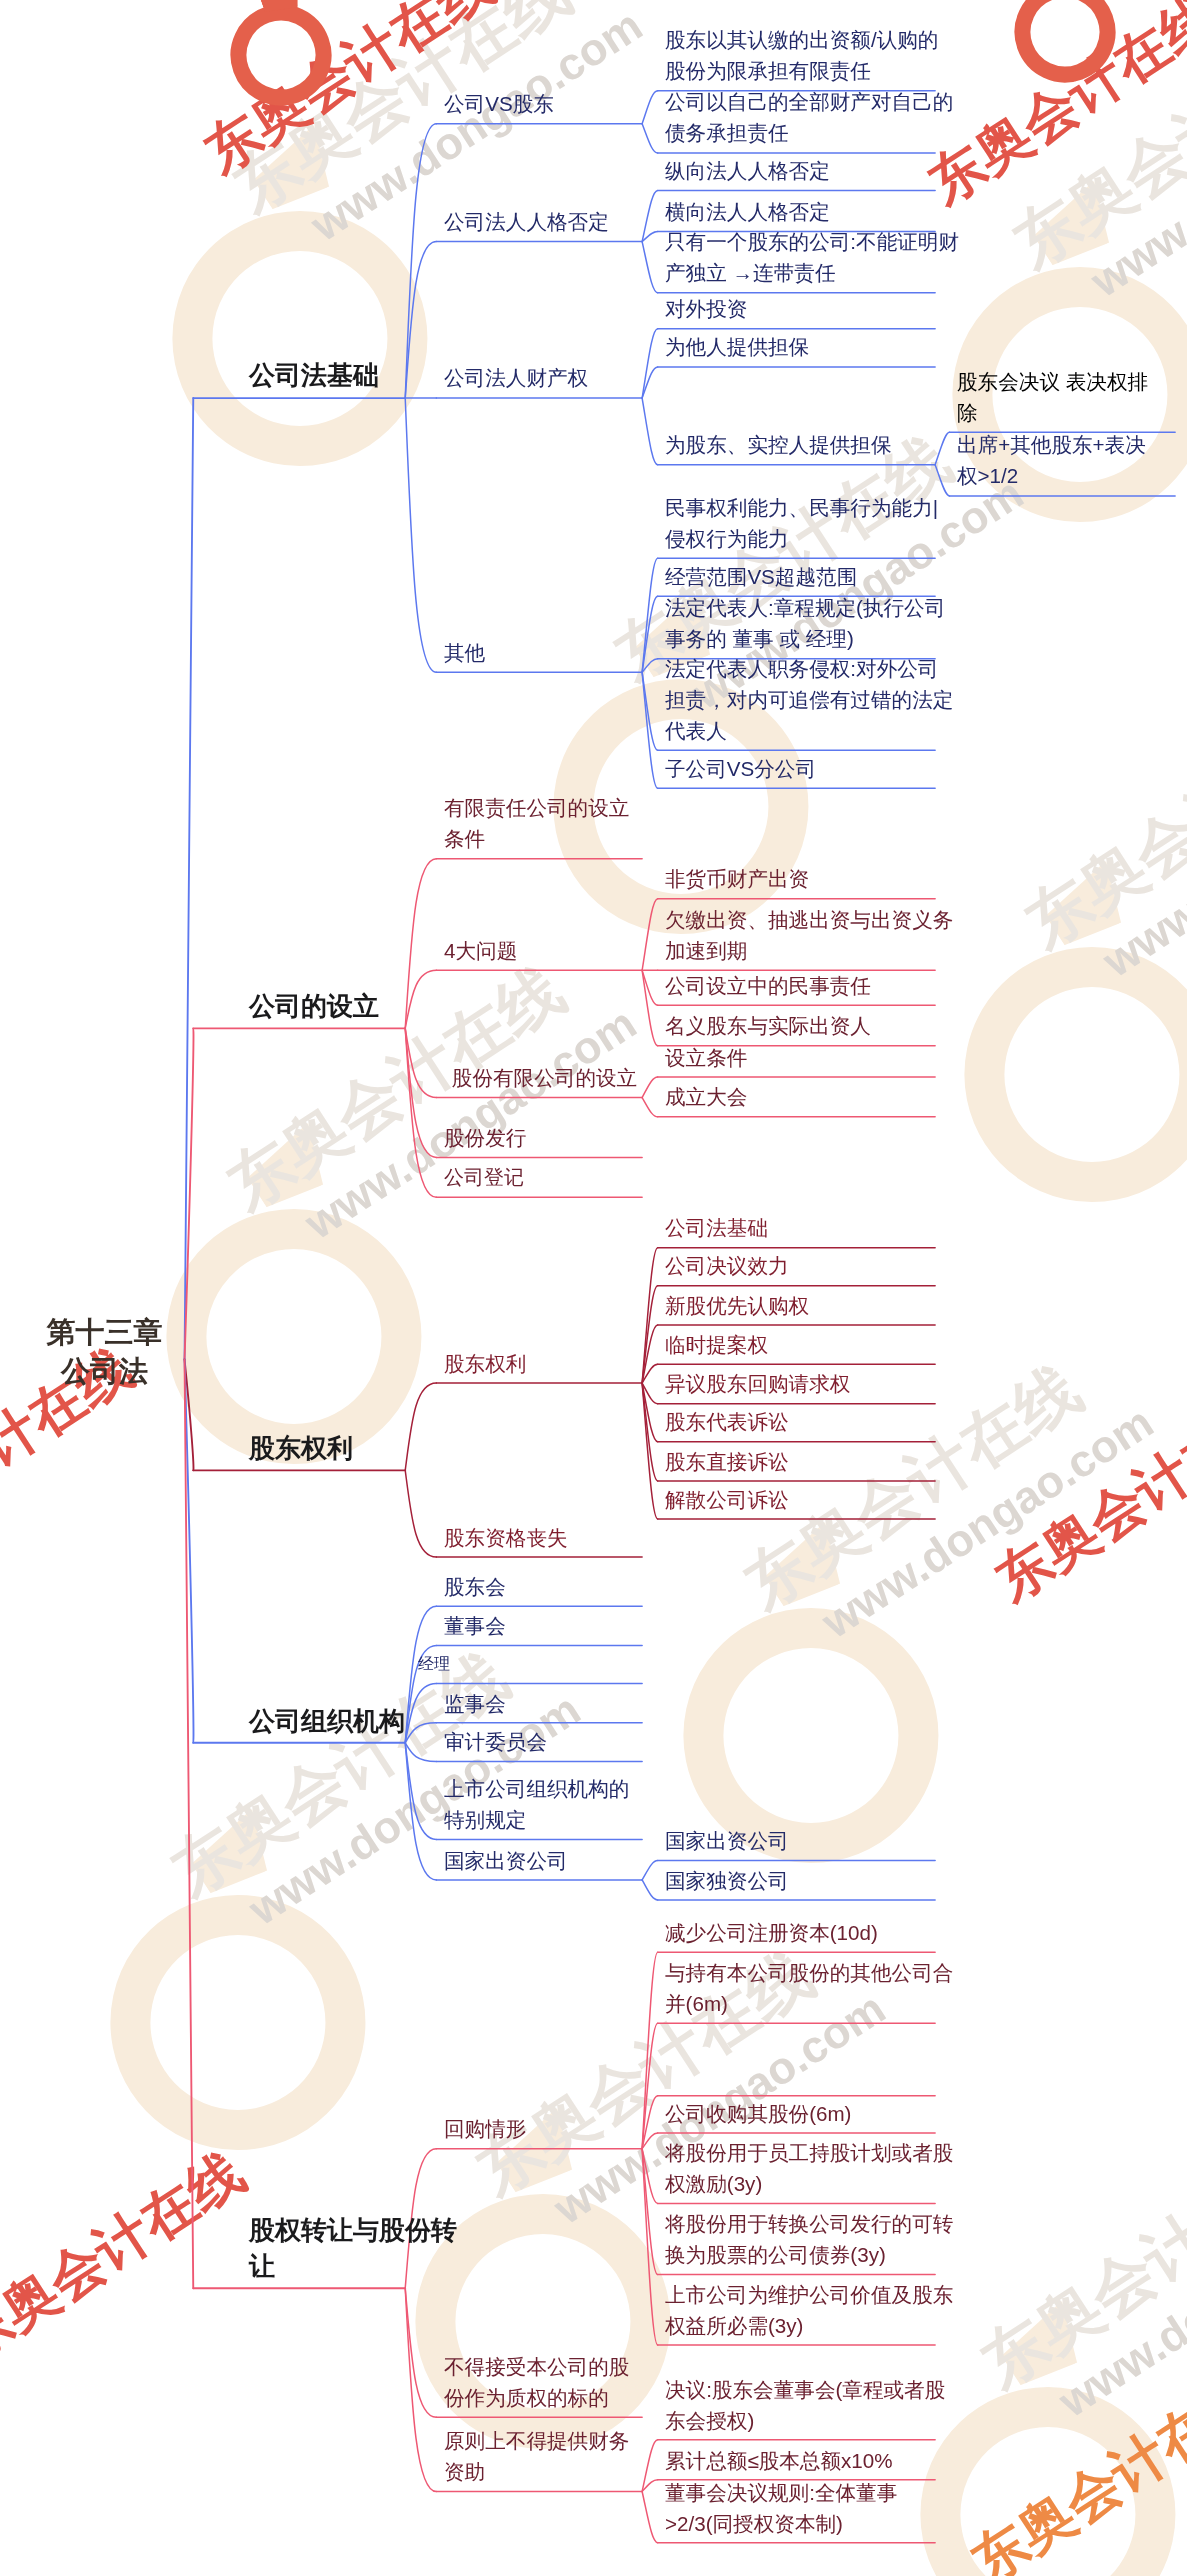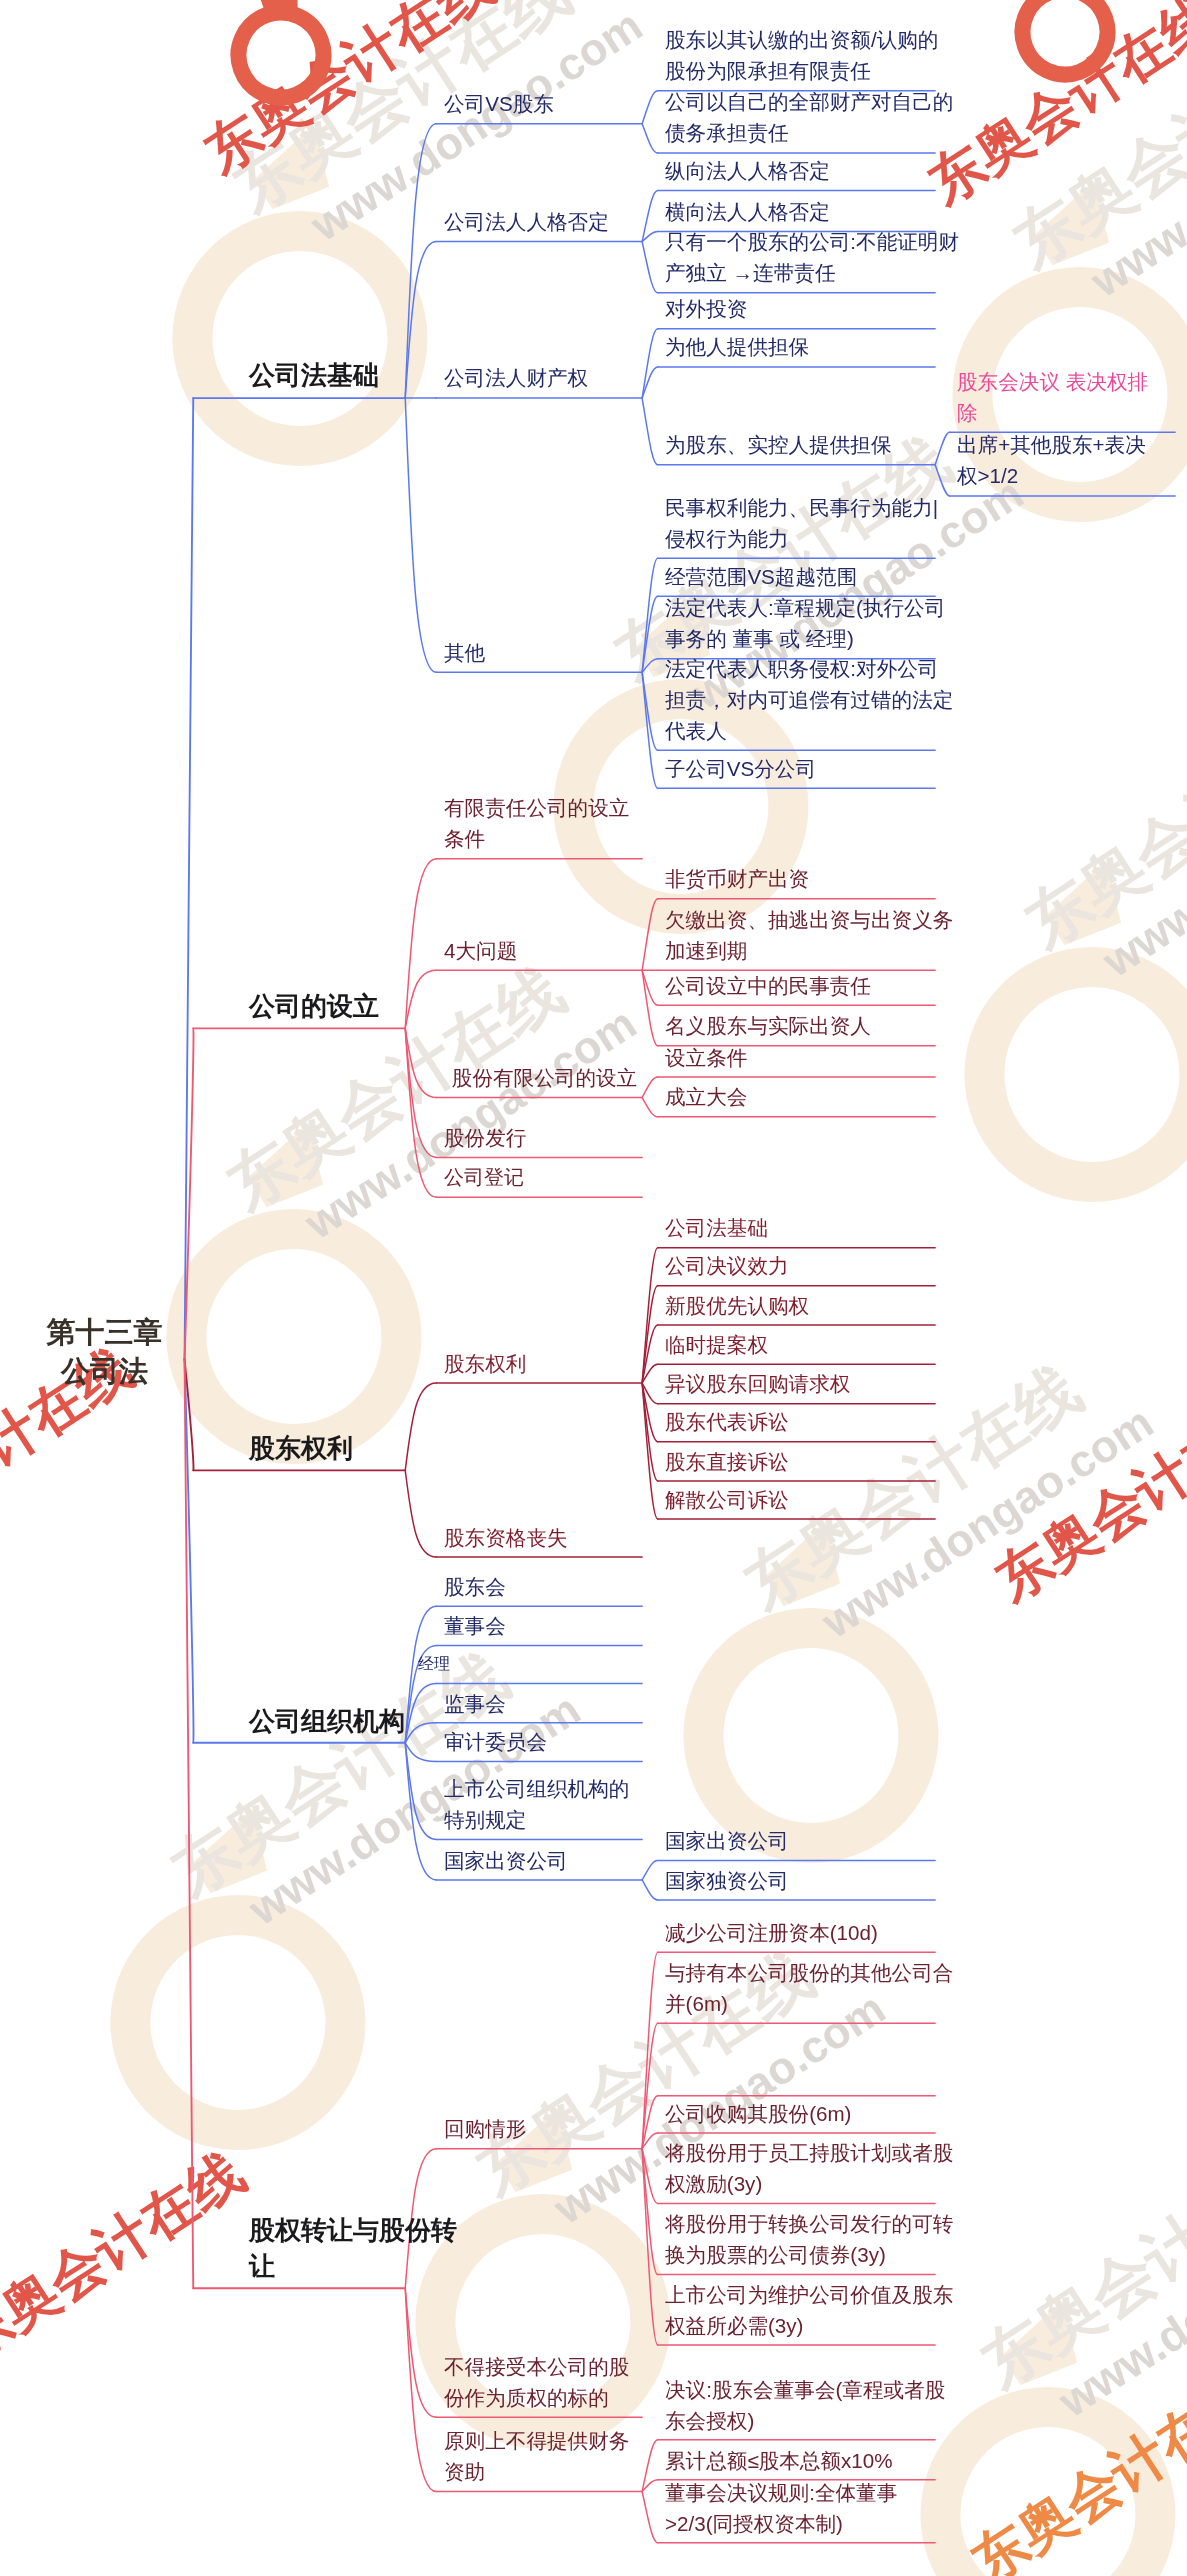--- a/index.html
+++ b/index.html
@@ -264,21 +264,21 @@
     </div>
     <div class="topic" style="left: 665px; width: 293px; bottom: 2252px; font-size: 20.6px; line-height: 31px; color: rgb(35, 42, 104);">
       <span class="topic-label">对外投资</span>
     </div>
     <div class="topic" style="left: 665px; width: 293px; bottom: 2214px; font-size: 20.6px; line-height: 31px; color: rgb(35, 42, 104);">
       <span class="topic-label">为他人提供担保</span>
     </div>
     <div class="topic" style="left: 665px; width: 293px; bottom: 2116px; font-size: 20.6px; line-height: 31px; color: rgb(35, 42, 104);">
       <span class="topic-label">为股东、实控人提供担保</span>
     </div>
-    <div class="topic" style="left: 957px; width: 206px; bottom: 2148px; font-size: 20.6px; line-height: 31px; color: #ec4899;">
+    <div class="topic" style="left: 957px; width: 206px; bottom: 2148px; font-size: 20.6px; line-height: 31px; color: #000000;">
       <span class="topic-label">股东会决议 表决权排除</span>
     </div>
     <div class="topic" style="left: 957px; width: 206px; bottom: 2085px; font-size: 20.6px; line-height: 31px; color: rgb(35, 42, 104);">
       <span class="topic-label">出席+其他股东+表决权&gt;1/2</span>
     </div>
     <div class="topic" style="left: 444px; width: 201px; bottom: 1908px; font-size: 20.6px; line-height: 31px; color: rgb(35, 42, 104);">
       <span class="topic-label">其他</span>
     </div>
     <div class="topic" style="left: 665px; width: 293px; bottom: 2022px; font-size: 20.6px; line-height: 31px; color: rgb(35, 42, 104);">
       <span class="topic-label">民事权利能力、民事行为能力|侵权行为能力</span>

